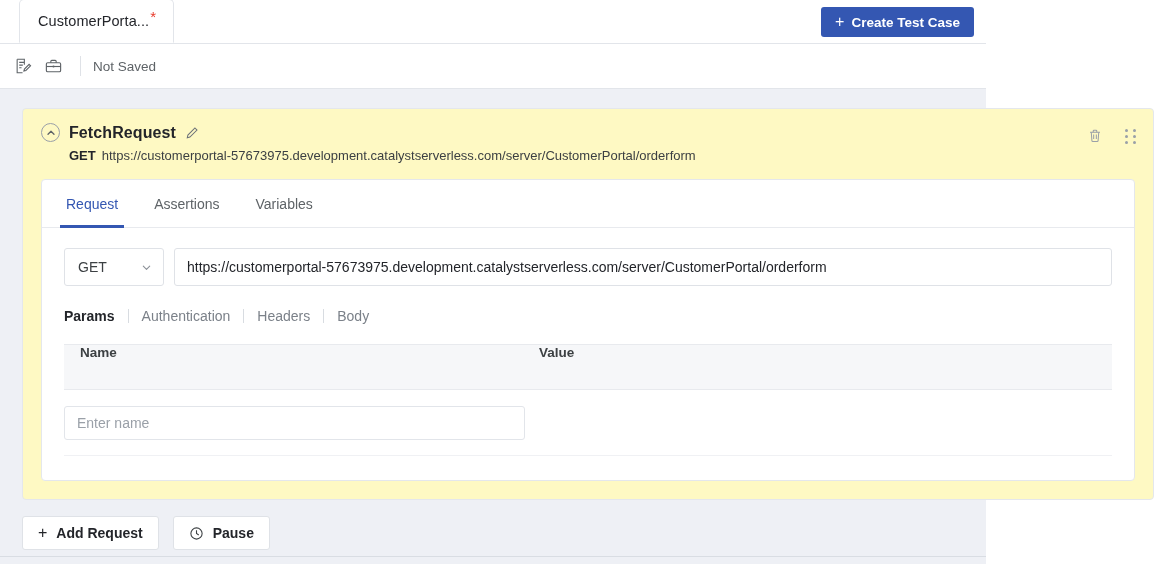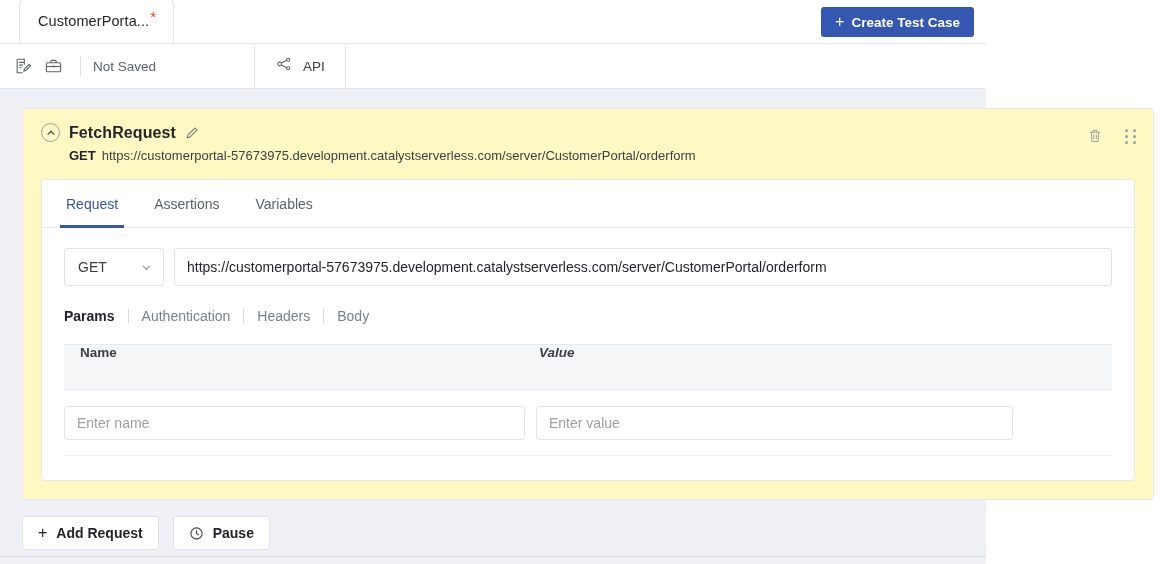--- a/index.html
+++ b/index.html
@@ -163,21 +163,21 @@
 
   .params-table { margin-top: 20px; }
   .pt-head {
     display: flex; 
     height: 46px;
     background: #f6f7f9;
     border-top: 1px solid #e8eaee;
     border-bottom: 1px solid #e8eaee;
   }
   .pt-col-name { width: 475px; padding-left: 16px; font-size: 13.5px; font-weight: bold; color: #3c4043; }
-  .pt-col-value { font-size: 13.5px; font-weight: bold; color: #3c4043; font-style: italic; }
+  .pt-col-value { font-size: 13.5px; font-weight: bold; color: #3c4043; }
   .pt-row { display: flex; align-items: center; height: 66px; border-bottom: 1px solid #f0f1f4; }
   .pt-input {
     height: 34px;
     border: 1px solid #e2e5ea; border-radius: 3px;
     padding: 0 12px;
     font-size: 14px; color: #23252a;
     font-family: "Liberation Sans", sans-serif;
     background: #ffffff; outline: none;
   }
   .pt-input::placeholder { color: #9aa0a8; }
@@ -237,31 +237,20 @@
     <div class="tb-icon">
       <svg width="19" height="19" viewBox="0 0 20 20" fill="none" stroke="#5e6367" stroke-width="1.2">
         <rect x="2.5" y="6" width="15" height="9.5" rx="1.4"></rect>
         <path d="M7.2 6V4.6a1 1 0 011-1h3.6a1 1 0 011 1V6"></path>
         <path d="M2.5 10h15"></path>
         <circle cx="10" cy="10" r="1.1" fill="#5e6367" stroke="none"></circle>
       </svg>
     </div>
     <div class="tb-sep"></div>
     <span class="tb-text">Not Saved</span>
-    <div class="tb-group api">
-      <span>
-        <svg width="18" height="18" viewBox="0 0 20 20" fill="none" stroke="#5e6367" stroke-width="1.15">
-          <circle cx="5.2" cy="10" r="2.1"></circle>
-          <circle cx="14.6" cy="5.2" r="1.7"></circle>
-          <circle cx="14.6" cy="14.8" r="1.7"></circle>
-          <path d="M7.1 8.9l5.9-3M7.1 11.1l5.9 3"></path>
-        </svg>
-      </span>
-      <span class="tb-group-label">API</span>
-    </div>
   </div>
 
   <div class="canvas">
 
     <div class="req-card">
 
       <div class="req-head">
         <div class="req-title-row">
           <span class="collapse-btn">
             <svg width="10" height="10" viewBox="0 0 10 10" fill="none" stroke="#5e6367" stroke-width="1.3" stroke-linecap="round" stroke-linejoin="round">
@@ -332,21 +321,20 @@
             <span class="subtab">Body</span>
           </div>
 
           <div class="params-table">
             <div class="pt-head">
               <div class="pt-col-name">Name</div>
               <div class="pt-col-value">Value</div>
             </div>
             <div class="pt-row">
               <input class="pt-input name" type="text" placeholder="Enter name" style="">
-              <input class="pt-input value" type="text" placeholder="Enter value" style="">
             </div>
           </div>
 
         </div>
       </div>
     </div>
 
     <div class="footer-btns">
       <button class="fbtn">
         <span class="plus">+</span>

